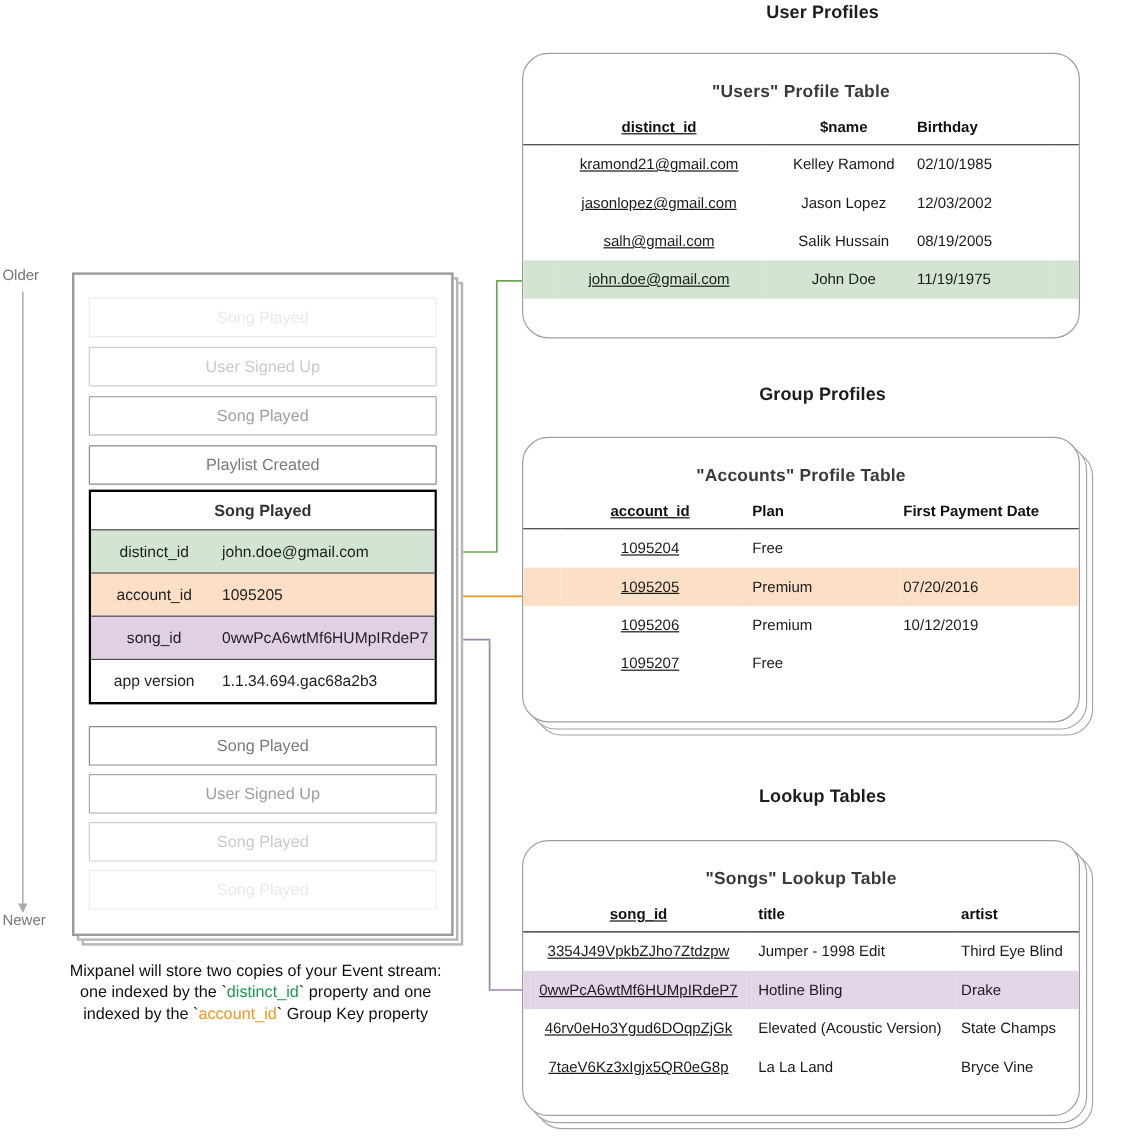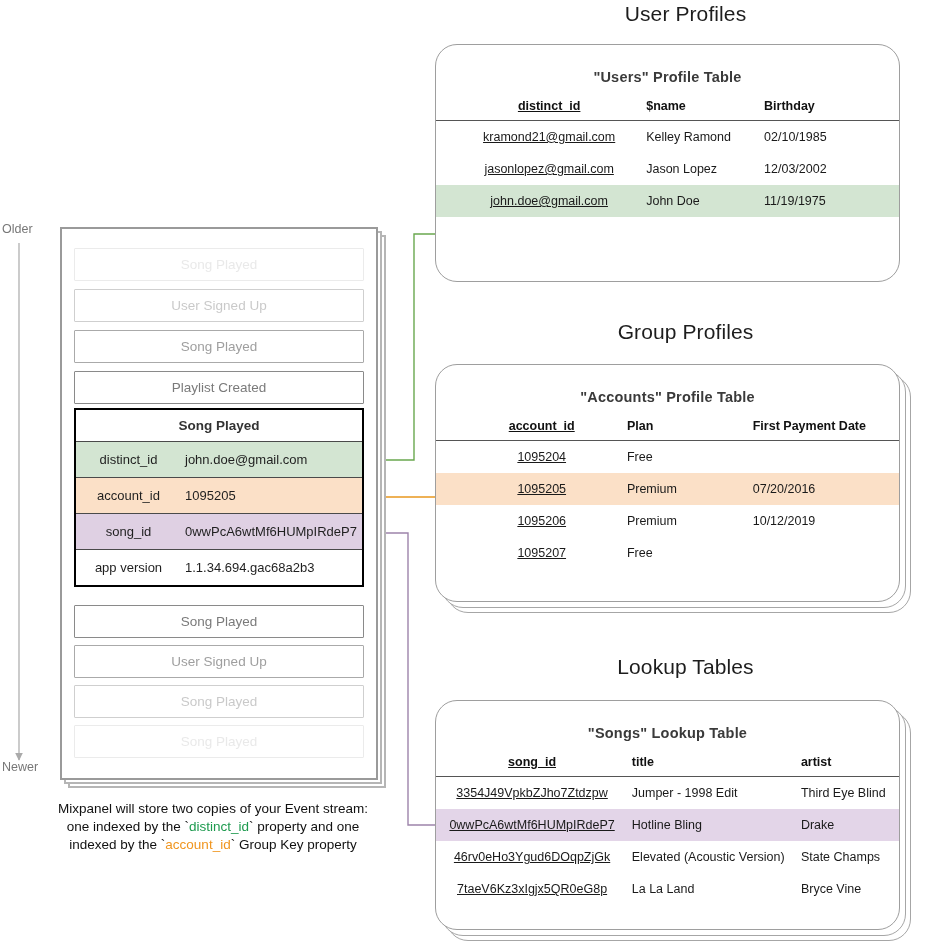--- a/index.html
+++ b/index.html
@@ -12,22 +12,22 @@
     height: 951px;
     position: relative;
     font-family: "Liberation Sans", sans-serif;
     color: #222222;
     overflow: hidden;
   }
   .abs { position: absolute; }
 
   
   .section-title {
-    font-size: 21px;
-    font-weight: 400;
+    font-size: 15px;
+    font-weight: 700;
     color: #1d1d1d;
     text-align: center;
     letter-spacing: 0.1px;
   }
 
   
   #event-stream-wrap { left: 0; top: 180px; width: 420px; height: 680px; }
   #event-stream-title { left: 55px; top: 8px; width: 330px; }
 
   .stream-shadow {
@@ -170,21 +170,21 @@
     vertical-align: middle;
     margin-top: 19px;
   }
   td.idcell { text-decoration: underline; }
   tr.hl-green  td { background: #d3e5d2; }
   tr.hl-orange td { background: #fbe0c7; }
   tr.hl-purple td { background: #e3d5e8; }
 
   
   #users-table th.c1, #users-table td.c1 { width: 178px; text-align: center; }
-  #users-table th.c2, #users-table td.c2 { width: 120px; text-align: left; padding-left: 12px;}
+  #users-table th.c2, #users-table td.c2 { width: 120px; text-align: center; padding-left: 12px;}
   #users-table th.c3, #users-table td.c3 { width: 120px; text-align: left; padding-left: 4px;}
   #users-table th.c0, #users-table td.c0 { width: 34px; }
   #users-table th.c4, #users-table td.c4 { width: 30px; }
 
   #accounts-table th.c0, #accounts-table td.c0 { width: 34px; }
   #accounts-table th.c1, #accounts-table td.c1 { width: 160px; text-align: center; }
   #accounts-table th.c2, #accounts-table td.c2 { width: 130px; text-align: left; padding-left: 10px;}
   #accounts-table th.c3, #accounts-table td.c3 { width: 150px; text-align: left; padding-left: 4px;}
 
   #songs-table th.c0, #songs-table td.c0 { width: 12px; }
@@ -296,20 +296,27 @@
           <td class="c3">02/10/1985</td>
           <td class="c4"></td>
         </tr>
         <tr>
           <td class="c0"></td>
           <td class="c1 idcell">jasonlopez@gmail.com</td>
           <td class="c2">Jason Lopez</td>
           <td class="c3">12/03/2002</td>
           <td class="c4"></td>
         </tr>
+        <tr>
+          <td class="c0"></td>
+          <td class="c1 idcell">salh@gmail.com</td>
+          <td class="c2">Salik Hussain</td>
+          <td class="c3">08/19/2005</td>
+          <td class="c4"></td>
+        </tr>
         <tr class="hl-green">
           <td class="c0"></td>
           <td class="c1 idcell">john.doe@gmail.com</td>
           <td class="c2">John Doe</td>
           <td class="c3">11/19/1975</td>
           <td class="c4"></td>
         </tr>
       </tbody>
     </table>
   </div>

